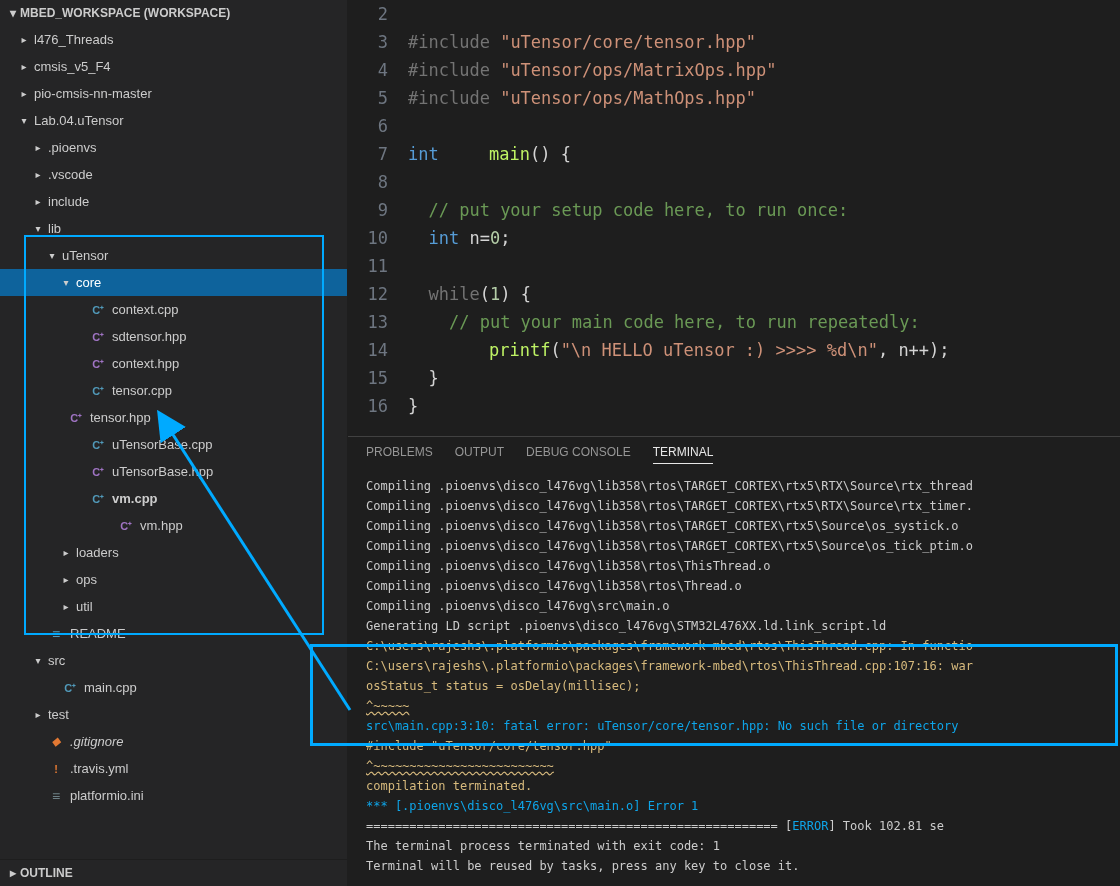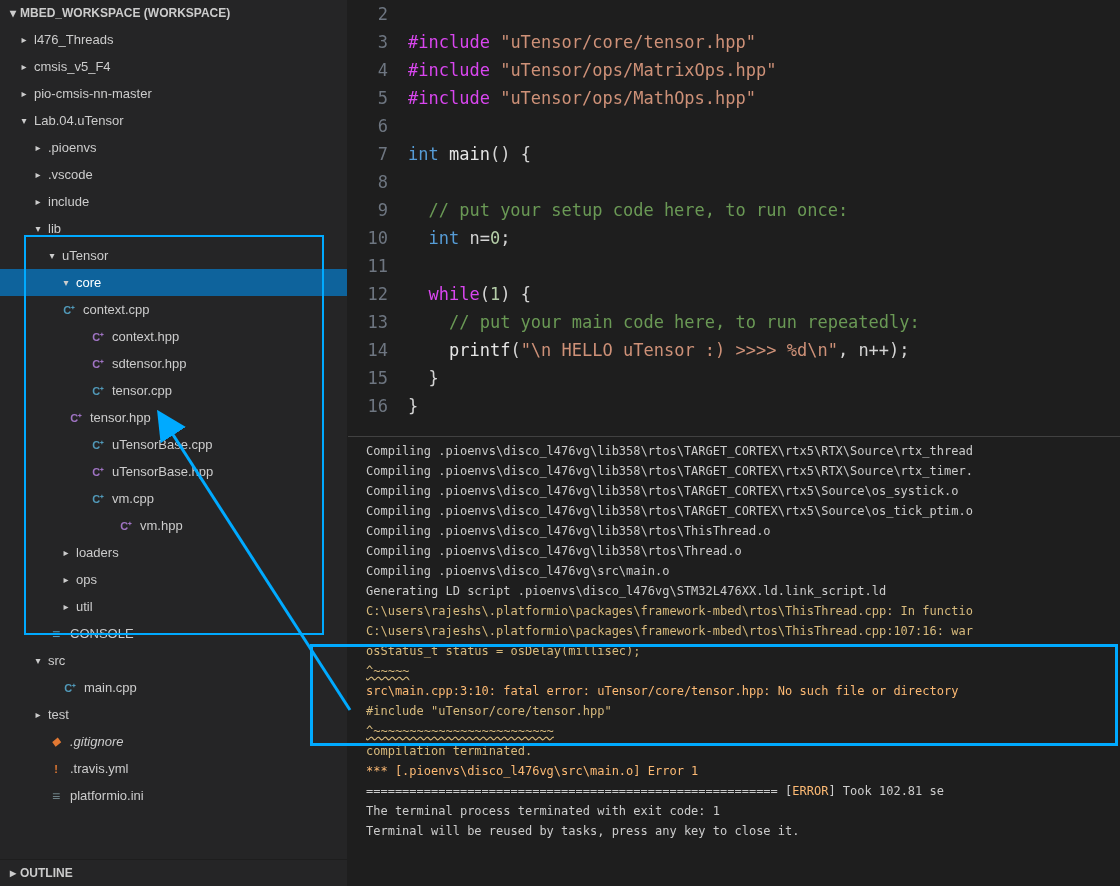--- a/index.html
+++ b/index.html
@@ -96,24 +96,24 @@
 .gutter {
   width: 60px;
   text-align: right;
   padding-right: 20px;
   color: #6e7681;
   background: #1e1e1e;
 }
 .gutter .ln { height: 28px; }
 .code { flex: 1; white-space: pre; color: #d4d4d4; padding-top: 0; }
 .code .line { height: 28px; }
-.tok-kw { color: #d946ef; text-align: center; }
+.tok-kw { color: #737373; text-align: center; }
 .tok-str { color: #ce9178; }
 .tok-type { color: #569cd6; }
-.tok-func { color: #e5e5e5; }
+.tok-func { color: #bef264; margin-left: 40px; }
 .tok-num { color: #b5cea8; }
 .tok-comment { color: #6a9955; }
 .tok-pun { color: #d4d4d4; }
 .panel {
   height: 450px;
   border-top: 1px solid #414141;
   display: flex;
   flex-direction: column;
 }
 .tabs {
@@ -129,21 +129,21 @@
   flex: 1;
   font-family: Consolas, monospace;
   font-size: 12px;
   line-height: 20px;
   padding: 4px 18px;
   white-space: pre;
   color: #cccccc;
   overflow: hidden;
 }
 .t-yel { color: #d7ba7d; }
-.t-red { color: #fdba74; }
+.t-red { color: #0ea5e9; }
 .t-wavy { color: #d7ba7d; text-decoration: wavy underline #d7ba7d; }
 .annot-box1 {
   position: absolute;
   left: 24px;
   top: 235px;
   width: 300px;
   height: 400px;
   border: 2px solid #00aaff;
   pointer-events: none;
 }
@@ -205,56 +205,56 @@
         <span>lib</span>
       </div>
       <div class="tree-row" style="padding-left: 46px;">
         <span class="twist">▾</span>
         <span>uTensor</span>
       </div>
       <div class="tree-row selected" style="padding-left: 60px;">
         <span class="twist">▾</span>
         <span>core</span>
       </div>
-      <div class="tree-row" style="padding-left: 45px;">
+      <div class="tree-row" style="padding-left: 74px;">
         <span class="twist"></span>
         <span class="ficon cpp"></span>
         <span>context.cpp</span>
       </div>
       <div class="tree-row" style="padding-left: 74px;">
         <span class="twist"></span>
         <span class="ficon hpp"></span>
+        <span>sdtensor.hpp</span>
+      </div>
+      <div class="tree-row" style="padding-left: 74px;">
+        <span class="twist"></span>
+        <span class="ficon hpp"></span>
         <span>context.hpp</span>
       </div>
       <div class="tree-row" style="padding-left: 74px;">
         <span class="twist"></span>
-        <span class="ficon hpp"></span>
-        <span>sdtensor.hpp</span>
-      </div>
-      <div class="tree-row" style="padding-left: 74px;">
-        <span class="twist"></span>
         <span class="ficon cpp"></span>
         <span>tensor.cpp</span>
       </div>
       <div class="tree-row" style="padding-left: 52px;">
         <span class="twist"></span>
         <span class="ficon hpp"></span>
         <span>tensor.hpp</span>
       </div>
       <div class="tree-row" style="padding-left: 74px; align-items: center;">
         <span class="twist"></span>
         <span class="ficon cpp"></span>
         <span>uTensorBase.cpp</span>
       </div>
       <div class="tree-row" style="padding-left: 74px;">
         <span class="twist"></span>
         <span class="ficon hpp"></span>
         <span>uTensorBase.hpp</span>
       </div>
-      <div class="tree-row" style="padding-left: 74px;">
+      <div class="tree-row" style="padding-left: 74px; font-weight: bold;">
         <span class="twist"></span>
         <span class="ficon cpp"></span>
         <span>vm.cpp</span>
       </div>
       <div class="tree-row" style="padding-left: 102px;">
         <span class="twist"></span>
         <span class="ficon hpp"></span>
         <span>vm.hpp</span>
       </div>
       <div class="tree-row" style="padding-left: 60px;">
@@ -265,21 +265,21 @@
         <span class="twist">▸</span>
         <span>ops</span>
       </div>
       <div class="tree-row" style="padding-left: 60px;">
         <span class="twist">▸</span>
         <span>util</span>
       </div>
       <div class="tree-row" style="padding-left: 32px;">
         <span class="twist"></span>
         <span class="ficon readme"></span>
-        <span>CONSOLE</span>
+        <span>README</span>
       </div>
       <div class="tree-row" style="padding-left: 32px;">
         <span class="twist">▾</span>
         <span>src</span>
       </div>
       <div class="tree-row" style="padding-left: 46px;">
         <span class="twist"></span>
         <span class="ficon cpp"></span>
         <span>main.cpp</span>
       </div>
@@ -324,20 +324,26 @@
         <div class="ln">11</div>
         <div class="ln">12</div>
         <div class="ln">13</div>
         <div class="ln">14</div>
         <div class="ln">15</div>
         <div class="ln">16</div>
       </div>
     <div class="code" id="code"><div class="line"></div><div class="line"><span class="tok-kw">#include</span><span> </span><span class="tok-str">"uTensor/core/tensor.hpp"</span></div><div class="line"><span class="tok-kw">#include</span><span> </span><span class="tok-str">"uTensor/ops/MatrixOps.hpp"</span></div><div class="line"><span class="tok-kw">#include</span><span> </span><span class="tok-str">"uTensor/ops/MathOps.hpp"</span></div><div class="line"></div><div class="line"><span class="tok-type">int</span><span> </span><span class="tok-func">main</span><span class="tok-pun">() {</span></div><div class="line"></div><div class="line"><span>  </span><span class="tok-comment">// put your setup code here, to run once:</span></div><div class="line"><span>  </span><span class="tok-type">int</span><span> n=</span><span class="tok-num">0</span><span class="tok-pun">;</span></div><div class="line"></div><div class="line"><span>  </span><span class="tok-kw">while</span><span class="tok-pun">(</span><span class="tok-num">1</span><span class="tok-pun">) {</span></div><div class="line"><span>    </span><span class="tok-comment">// put your main code here, to run repeatedly:</span></div><div class="line"><span>    </span><span class="tok-func">printf</span><span class="tok-pun">(</span><span class="tok-str">"\n HELLO uTensor :) &gt;&gt;&gt;&gt; %d\n"</span><span class="tok-pun">, n++);</span></div><div class="line"><span>  </span><span class="tok-pun">}</span></div><div class="line"><span class="tok-pun">}</span></div></div>
   </div>
   <div class="panel">
+    <div class="tabs" id="tabs">
+        <div class="tab">PROBLEMS</div>
+        <div class="tab">OUTPUT</div>
+        <div class="tab">DEBUG CONSOLE</div>
+        <div class="tab active">TERMINAL</div>
+      </div>
     <div class="terminal" id="terminal"><div>Compiling .pioenvs\disco_l476vg\lib358\rtos\TARGET_CORTEX\rtx5\RTX\Source\rtx_thread</div><div>Compiling .pioenvs\disco_l476vg\lib358\rtos\TARGET_CORTEX\rtx5\RTX\Source\rtx_timer.</div><div>Compiling .pioenvs\disco_l476vg\lib358\rtos\TARGET_CORTEX\rtx5\Source\os_systick.o</div><div>Compiling .pioenvs\disco_l476vg\lib358\rtos\TARGET_CORTEX\rtx5\Source\os_tick_ptim.o</div><div>Compiling .pioenvs\disco_l476vg\lib358\rtos\ThisThread.o</div><div>Compiling .pioenvs\disco_l476vg\lib358\rtos\Thread.o</div><div>Compiling .pioenvs\disco_l476vg\src\main.o</div><div>Generating LD script .pioenvs\disco_l476vg\STM32L476XX.ld.link_script.ld</div><div class="t-yel">C:\users\rajeshs\.platformio\packages\framework-mbed\rtos\ThisThread.cpp: In functio</div><div class="t-yel">C:\users\rajeshs\.platformio\packages\framework-mbed\rtos\ThisThread.cpp:107:16: war</div><div class="t-yel">osStatus_t status = osDelay(millisec);</div><div class="t-wavy">^~~~~~</div><div class="t-red">src\main.cpp:3:10: fatal error: uTensor/core/tensor.hpp: No such file or directory</div><div class="t-yel">#include "uTensor/core/tensor.hpp"</div><div class="t-wavy">^~~~~~~~~~~~~~~~~~~~~~~~~~</div><div class="t-yel">compilation terminated.</div><div class="t-red">*** [.pioenvs\disco_l476vg\src\main.o] Error 1</div><div>========================================================= [<span class="t-red">ERROR</span>] Took 102.81 se</div><div>The terminal process terminated with exit code: 1</div><div></div><div>Terminal will be reused by tasks, press any key to close it.</div></div>
   </div>
 </div>
 
 <div class="annot-box1"></div>
 <div class="annot-box2"></div>
 <svg class="annot-arrow" width="220" height="320">
   <defs>
     <marker id="arrowhead" markerWidth="10" markerHeight="10" refX="2" refY="5" orient="auto">
       <polygon points="0 0, 10 5, 0 10" fill="#00aaff"></polygon>

